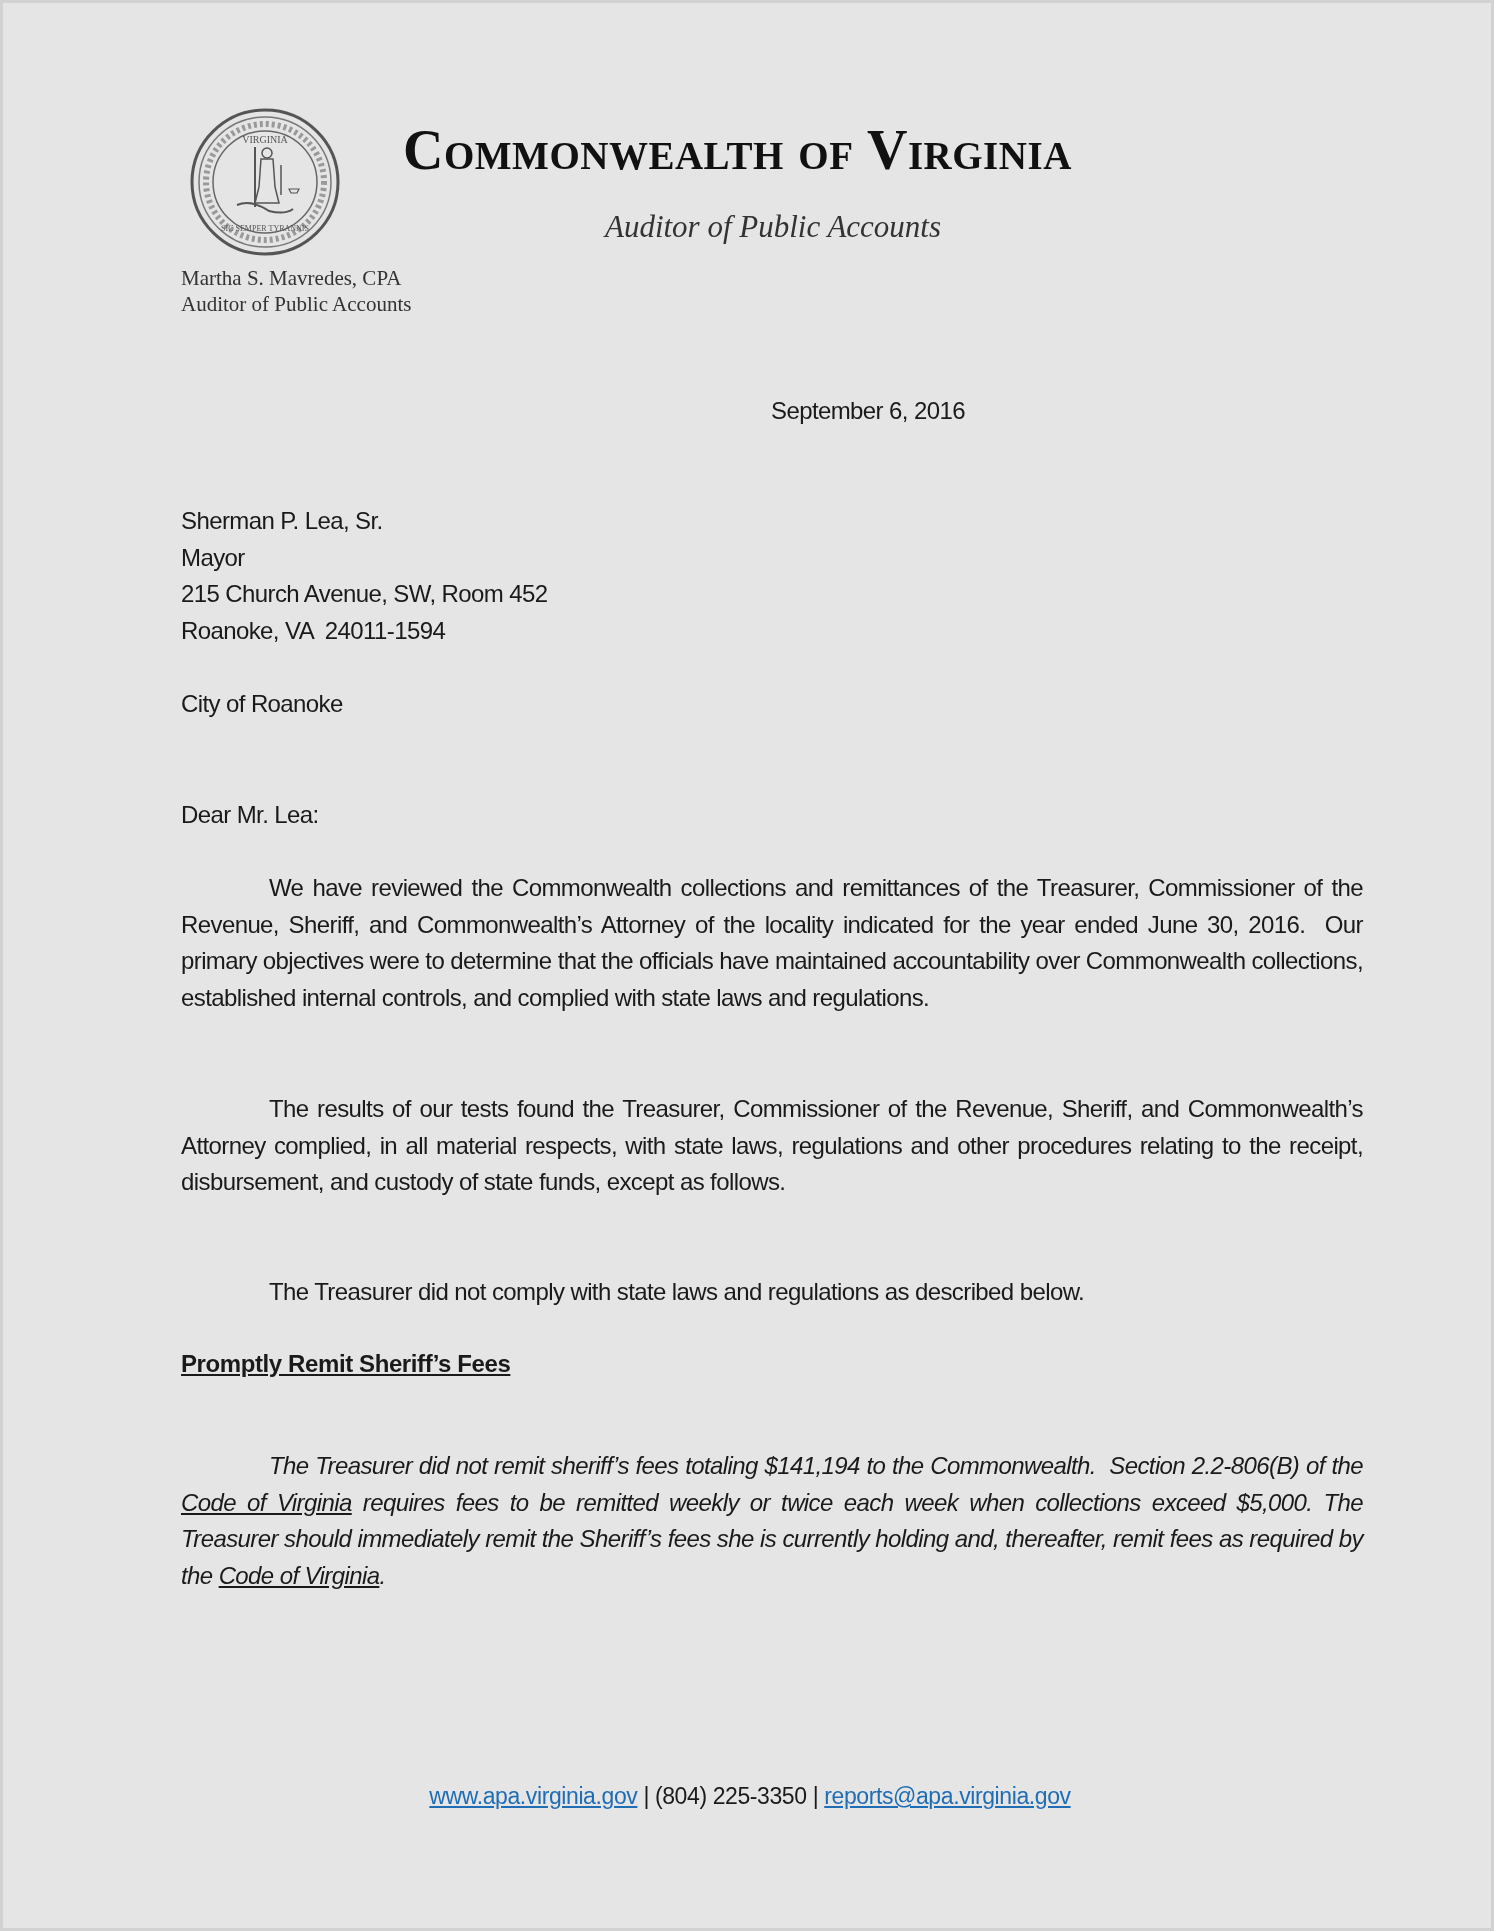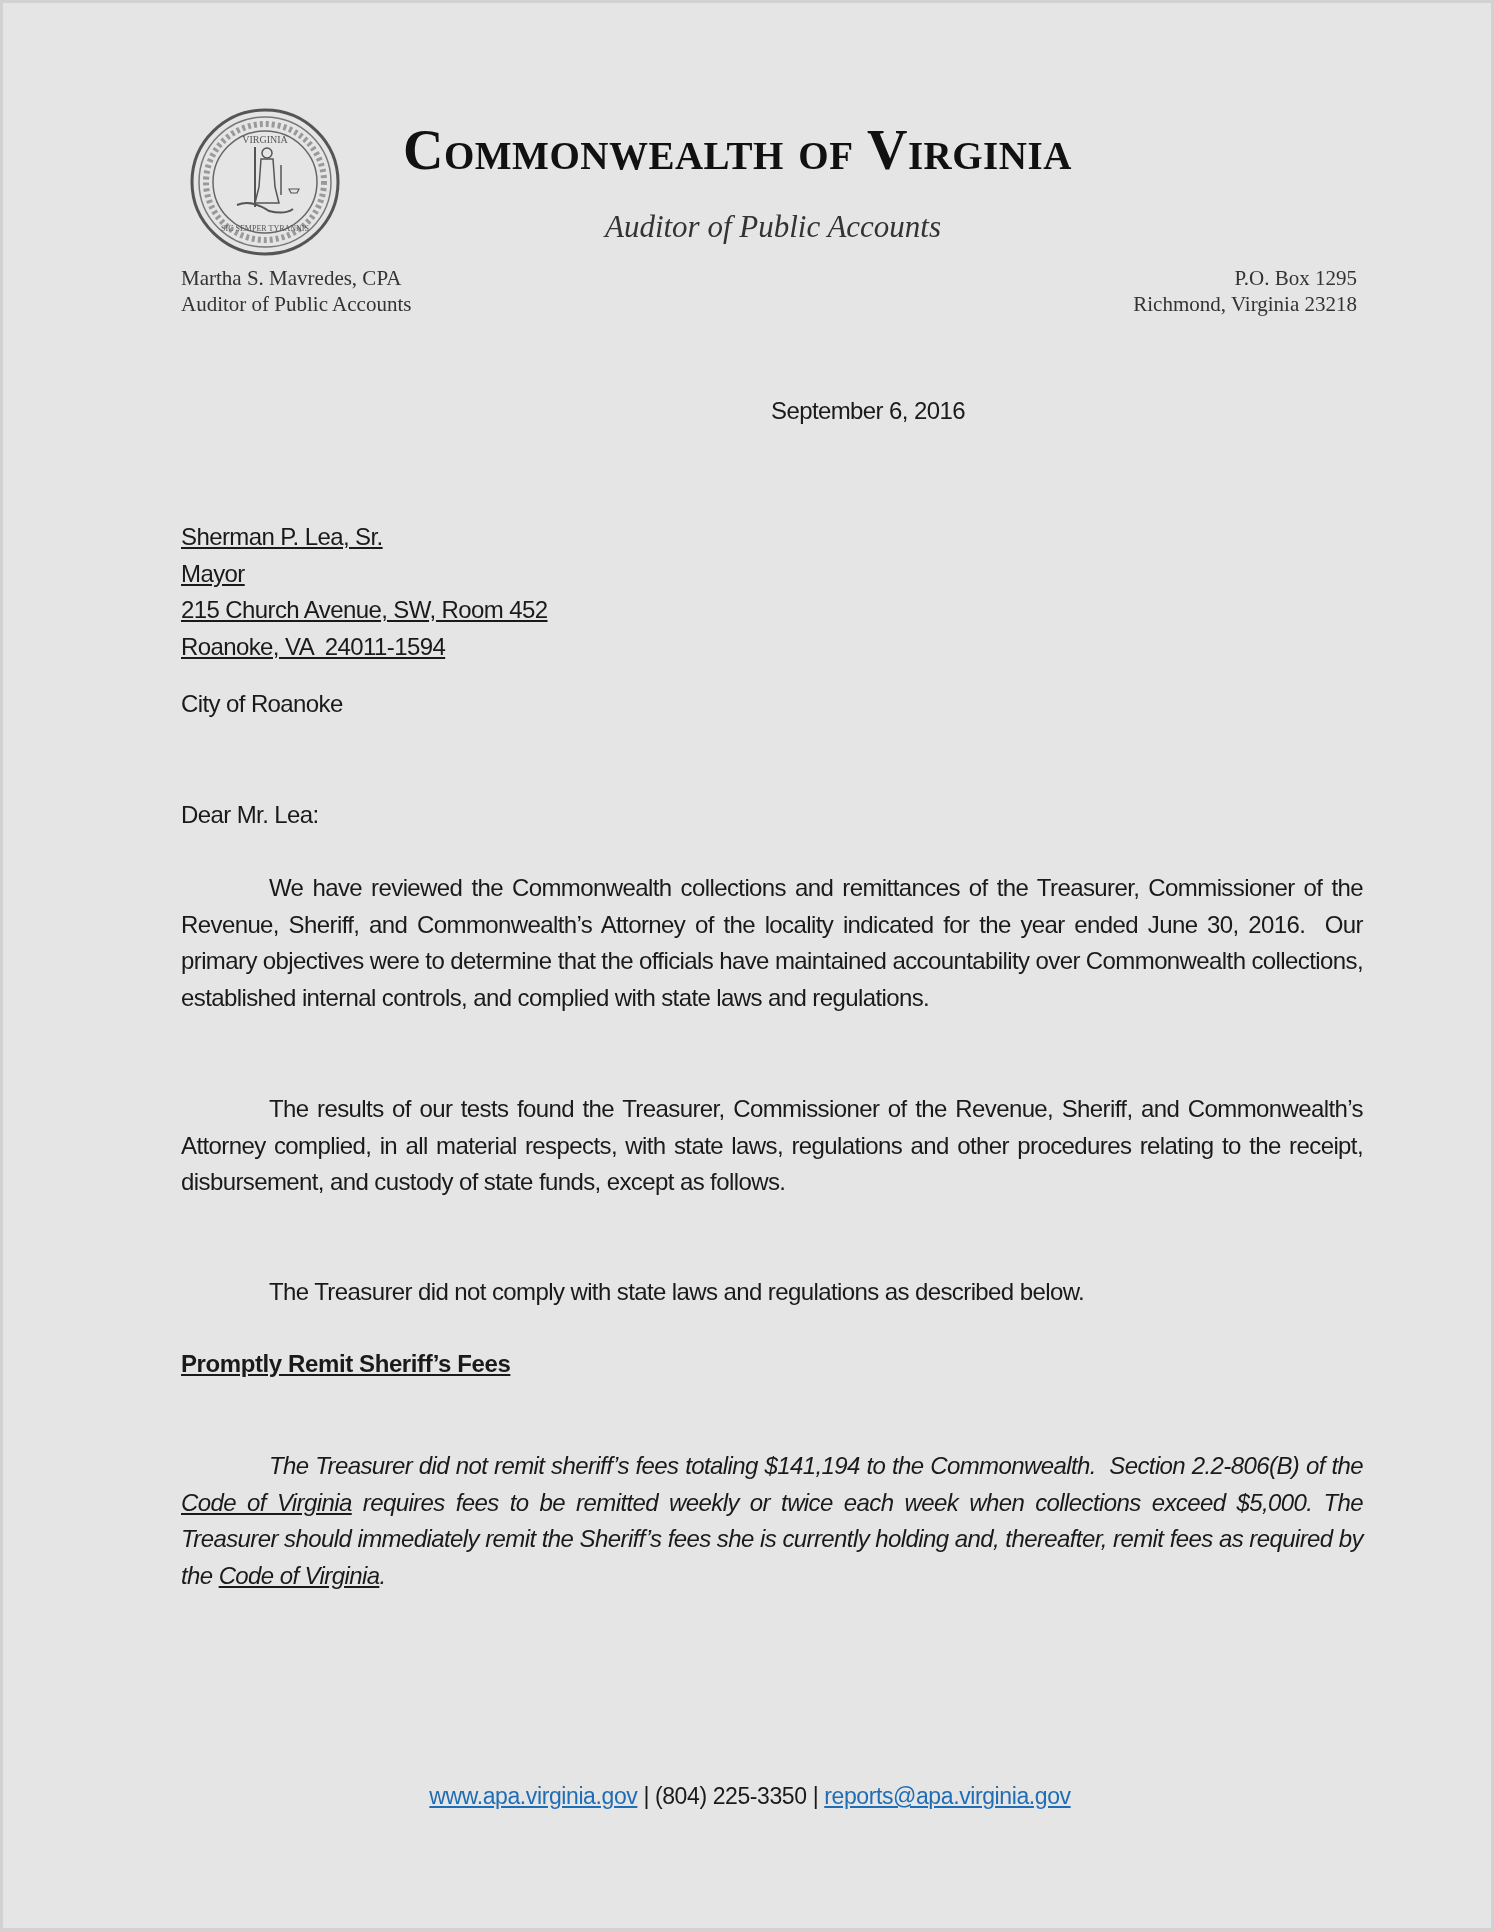--- a/index.html
+++ b/index.html
@@ -26,21 +26,21 @@
     font-size:21px; color:#333; line-height:26px; top:262px;
   }
   .hdr-left { left:178px; }
   .hdr-right { right:134px; text-align:right; }
   .body-text {
     font-family:"Liberation Sans","DejaVu Sans",sans-serif;
     font-size:24px; color:#1a1a1a; letter-spacing:-0.6px;
     line-height:36.7px;
   }
   .date { left:768px; top:390px; white-space:nowrap; }
-  .addr { left:178px; top:516px;text-decoration:underline; }
+  .addr { left:178px; top:500px; }
   .line { display:block; white-space:nowrap; }
   .city { left:178px; top:683px; }
   .salutation { left:178px; top:794px; }
   .para {
     left:178px; width:1182px; text-align:justify;
   }
   .para .indent { display:inline-block; width:88px; }
   .p1 { top:867px; }
   .p2 { top:1088px; }
   .p3 { top:1271px; }
@@ -78,24 +78,20 @@
   </div>
 
   <div class="abs title">Commonwealth of Virginia</div>
   <div class="abs subtitle">Auditor of Public Accounts</div>
 
   <div class="abs hdr-left">
     <span class="line">Martha S. Mavredes, CPA</span>
     <span class="line">Auditor of Public Accounts</span>
   </div>
 
-  <div class="abs hdr-right">
-    <span class="line">P.O. Box 1295</span>
-    <span class="line">Richmond, Virginia 23218</span>
-  </div>
 
   <div class="abs body-text date">September 6, 2016</div>
 
   <div class="abs body-text addr">
     <span class="line">Sherman P. Lea, Sr.</span>
     <span class="line">Mayor</span>
     <span class="line">215 Church Avenue, SW, Room 452</span>
     <span class="line" style="white-space:pre;">Roanoke, VA  24011-1594</span>
   </div>
 

